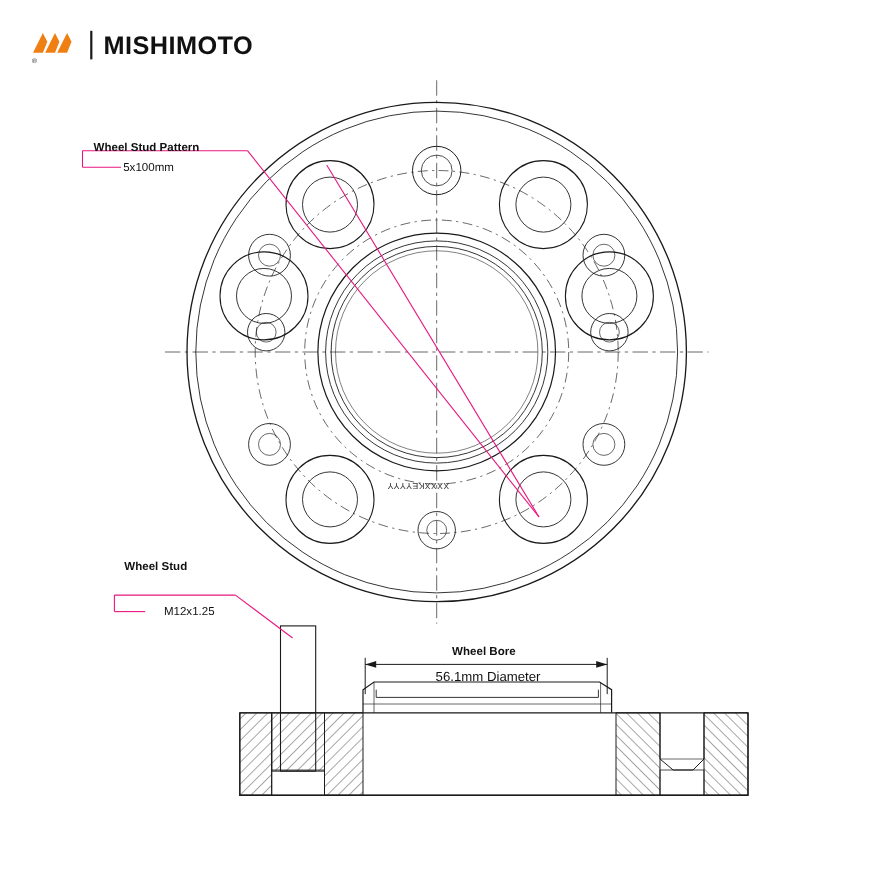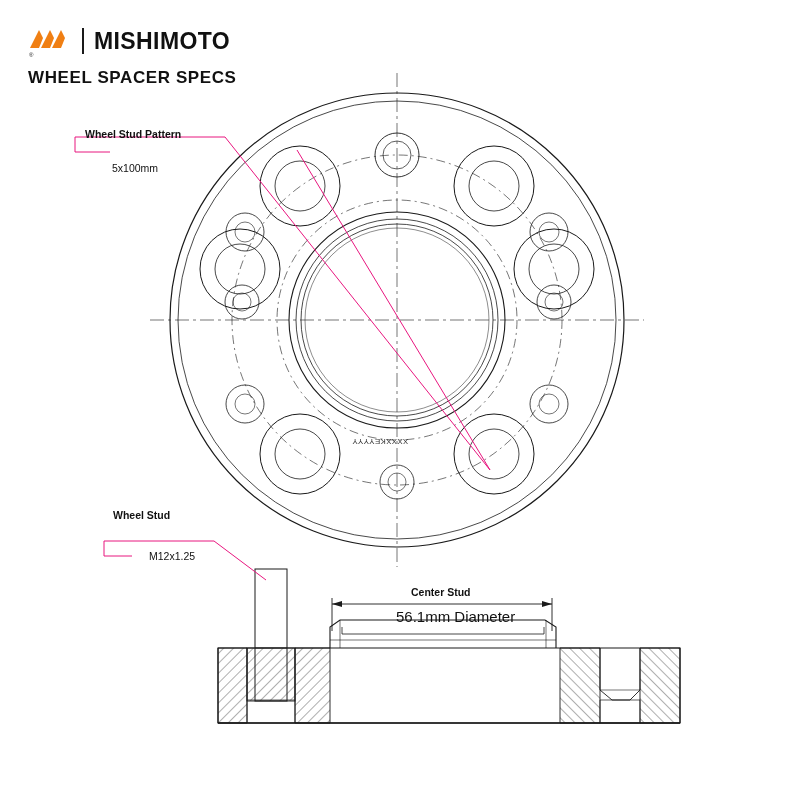--- a/index.html
+++ b/index.html
@@ -70,21 +70,21 @@
   }
   .dim-label {
     position: absolute;
     font-size: 10.5px;
     font-weight: bold;
     color: #111111;
     white-space: nowrap;
   }
   .dim-value {
     position: absolute;
-    font-size: 15px;
+    font-size: 12px;
     color: #111111;
     white-space: nowrap;
   }
   .engraving {
     position: absolute;
     font-size: 8px;
     color: #333333;
     letter-spacing: 0.3px;
     transform: rotate(180deg);
     white-space: nowrap;
@@ -104,21 +104,20 @@
           <polygon points="13,22 22,4 26,12 22,22"></polygon>
           <polygon points="24,22 33,4 37,12 33,22"></polygon>
         </g>
         <text x="1" y="31" font-size="6" fill="#1a1a1a" font-family="Liberation Sans, sans-serif">®</text>
       </svg>
     </div>
     <div class="brand-divider"></div>
     <div class="brand-name">MISHIMOTO</div>
   </div>
 
-  <div class="subtitle">WHEEL SPACER SPECS</div>
 
   <svg id="drawing" width="800" height="800" viewBox="0 0 800 800" style="position:absolute; left:0; top:0;">
 
     <defs>
       <pattern id="hatchR" width="7" height="7" patternTransform="rotate(45)" patternUnits="userSpaceOnUse">
         <line x1="0" y1="0" x2="0" y2="7" stroke="#1a1a1a" stroke-width="0.7"></line>
       </pattern>
       <pattern id="hatchL" width="7" height="7" patternTransform="rotate(-45)" patternUnits="userSpaceOnUse">
         <line x1="0" y1="0" x2="0" y2="7" stroke="#1a1a1a" stroke-width="0.7"></line>
       </pattern>
@@ -230,23 +229,23 @@
 
     <g>
       <line x1="104" y1="541" x2="214" y2="541" stroke="#e8167f" stroke-width="1"></line>
       <line x1="214" y1="541" x2="266" y2="580" stroke="#e8167f" stroke-width="1"></line>
       <line x1="104" y1="541" x2="104" y2="556" stroke="#e8167f" stroke-width="1"></line>
       <line x1="104" y1="556" x2="132" y2="556" stroke="#e8167f" stroke-width="1"></line>
     </g>
   </svg>
 
   <div class="callout-label" style="left:85px; top:128px;">Wheel Stud Pattern</div>
-  <div class="callout-value" style="left:112px; top:146px;margin-top:16px;">5x100mm</div>
+  <div class="callout-value" style="left:112px; top:146px;">5x100mm</div>
 
   <div class="callout-label" style="left:113px; top:509px;">Wheel Stud</div>
   <div class="callout-value" style="left:149px; top:550px;">M12x1.25</div>
 
-  <div class="dim-label" style="left:411px; top:586px;">Center Stud</div>
+  <div class="dim-label" style="left:411px; top:586px;">Wheel Bore</div>
   <div class="dim-value" style="left:396px; top:608px;">56.1mm Diameter</div>
 
   <div class="engraving" style="left:352px; top:437px;">XXXXKEYYYY</div>
 
 </div>
 
 </body></html>

